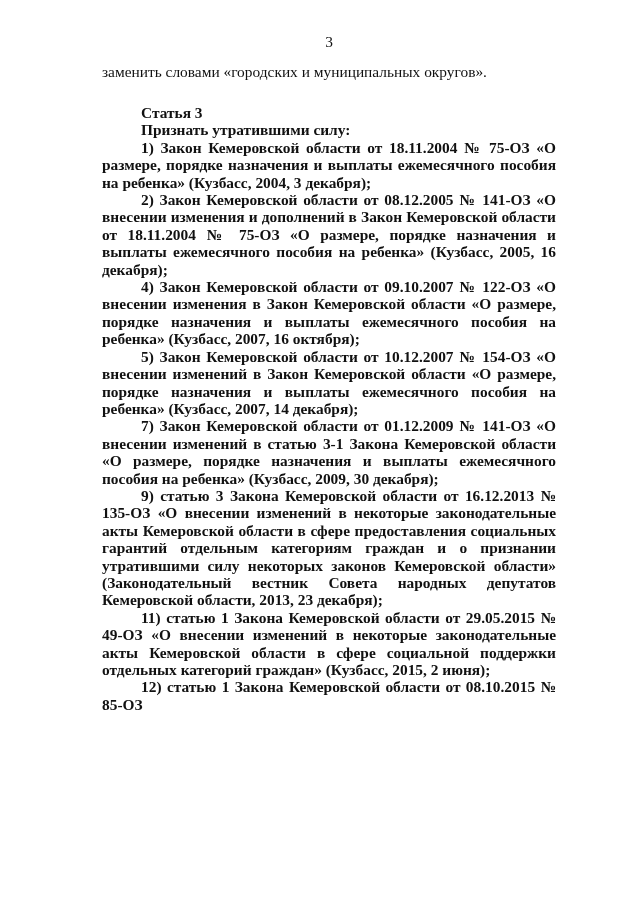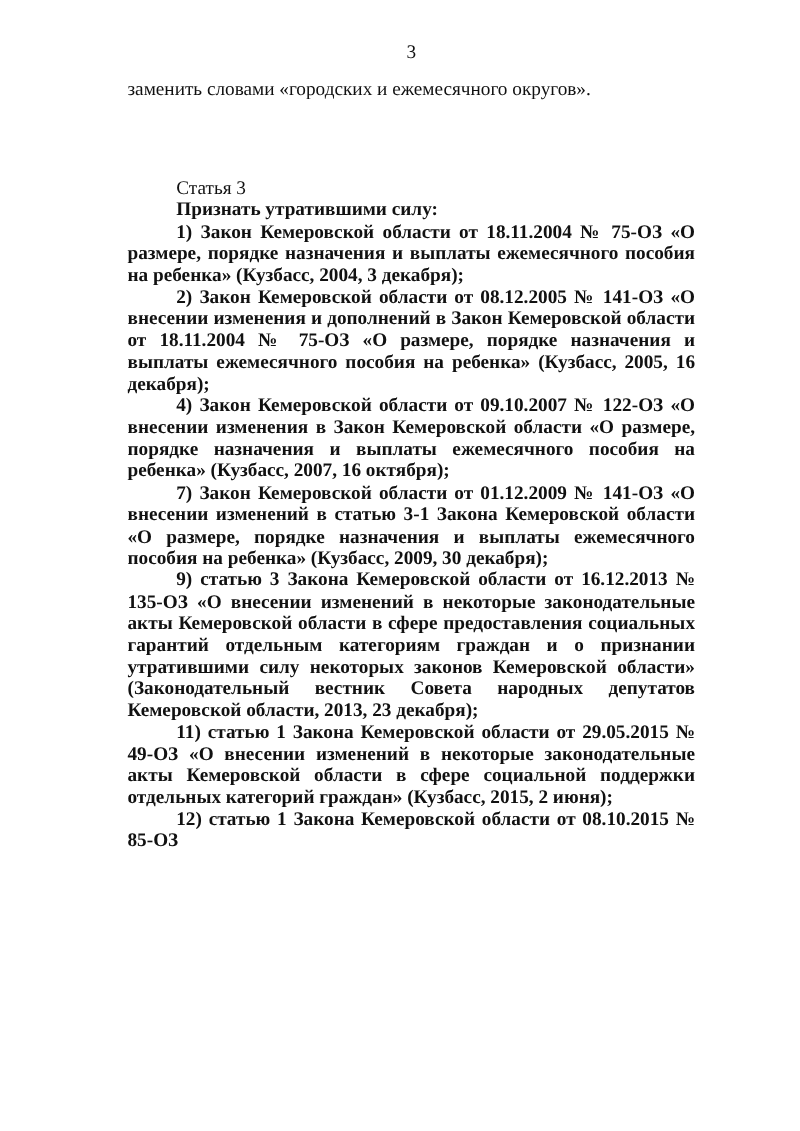--- a/index.html
+++ b/index.html
@@ -5,35 +5,36 @@
   html, body { margin: 0; padding: 0; background: #ffffff; }
   body { width: 640px; height: 905px; position: relative; overflow: hidden; }
   .page {
     position: absolute; left: 102px; top: 0; width: 454px;
     font-family: "Liberation Serif", "DejaVu Serif", serif;
     font-size: 15.4px; line-height: 17.4px; color: #111111;
   }
   .page-number { position: absolute; left: 0; width: 100%; top: 33px; text-align: center; }
   .lead { position: absolute; left: 0; top: 63px; white-space: nowrap; }
   .body-block { position: absolute; left: 0; top: 104px; width: 454px; }
-  .heading { font-weight: normal; padding-left: 39px; margin-top: 38px; }
+  .heading { font-weight: bold; padding-left: 39px; }
   .para { text-indent: 39px; text-align: justify; text-align-last: left; margin: 0; font-weight: bold; }
   .para.justify-last { text-align-last: justify; }
 </style>
 </head>
 <body>
 
 <div class="page">
   <div class="page-number">3</div>
-  <div class="lead">заменить словами «городских и ежемесячного округов».</div>
+  <div class="lead">заменить словами «городских и муниципальных округов».</div>
 
   <div class="body-block">
     <div class="heading">Статья 3</div>
     <p class="para">Признать утратившими силу:</p>
     <p class="para">1) Закон Кемеровской области от 18.11.2004 № 75-ОЗ «О размере, порядке назначения и выплаты ежемесячного пособия на ребенка» (Кузбасс, 2004, 3 декабря);</p>
     <p class="para">2) Закон Кемеровской области от 08.12.2005 № 141-ОЗ «О внесении изменения и дополнений в Закон Кемеровской области от 18.11.2004 № 75-ОЗ «О размере, порядке назначения и выплаты ежемесячного пособия на ребенка» (Кузбасс, 2005, 16 декабря);</p>
     <p class="para">4) Закон Кемеровской области от 09.10.2007 № 122-ОЗ «О внесении изменения в Закон Кемеровской области «О размере, порядке назначения и выплаты ежемесячного пособия на ребенка» (Кузбасс, 2007, 16 октября);</p>
+    <p class="para">5) Закон Кемеровской области от 10.12.2007 № 154-ОЗ «О внесении изменений в Закон Кемеровской области «О размере, порядке назначения и выплаты ежемесячного пособия на ребенка» (Кузбасс, 2007, 14 декабря);</p>
     <p class="para">7) Закон Кемеровской области от 01.12.2009 № 141-ОЗ «О внесении изменений в статью 3-1 Закона Кемеровской области «О размере, порядке назначения и выплаты ежемесячного пособия на ребенка» (Кузбасс, 2009, 30 декабря);</p>
     <p class="para">9) статью 3 Закона Кемеровской области от 16.12.2013 № 135-ОЗ «О внесении изменений в некоторые законодательные акты Кемеровской области в сфере предоставления социальных гарантий отдельным категориям граждан и о признании утратившими силу некоторых законов Кемеровской области» (Законодательный вестник Совета народных депутатов Кемеровской области, 2013, 23 декабря);</p>
     <p class="para">11) статью 1 Закона Кемеровской области от 29.05.2015 № 49-ОЗ «О внесении изменений в некоторые законодательные акты Кемеровской области в сфере социальной поддержки отдельных категорий граждан» (Кузбасс, 2015, 2 июня);</p>
     <p class="para justify-last">12) статью 1 Закона Кемеровской области от 08.10.2015 № 85-ОЗ</p>
   </div>
 </div>
 
 </body></html>

